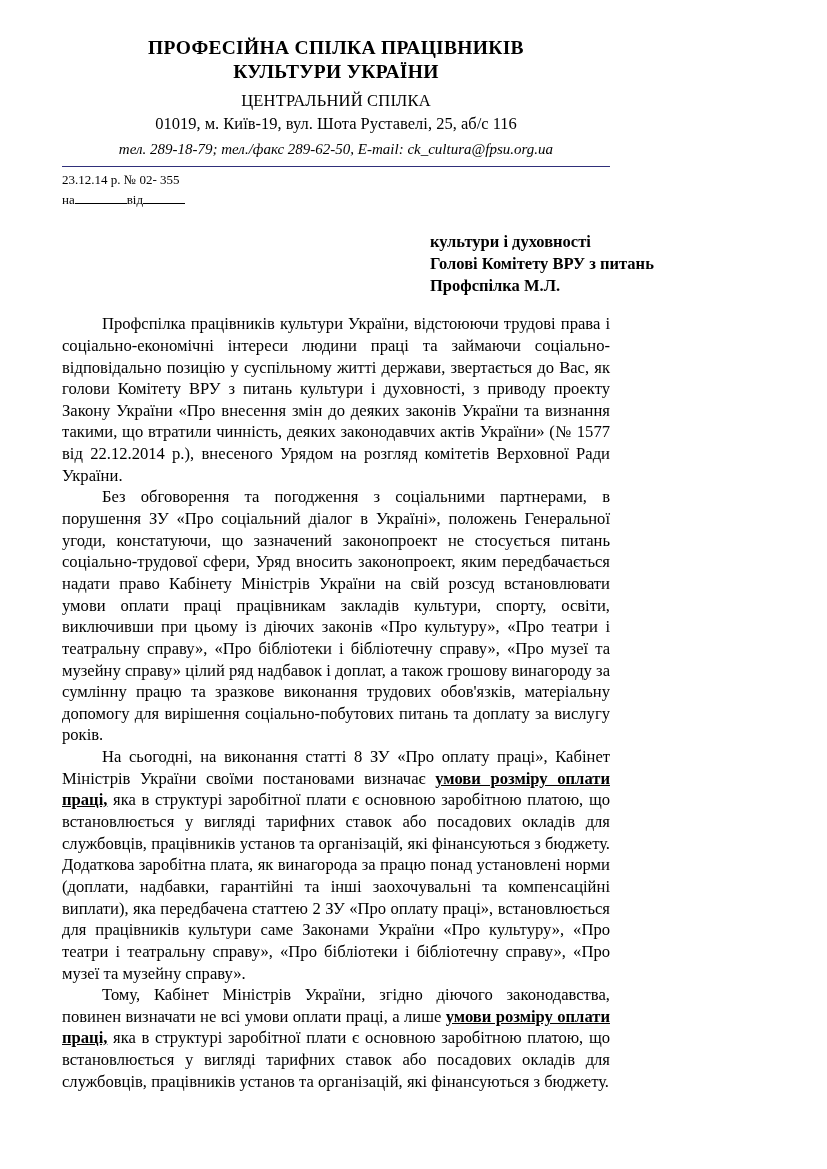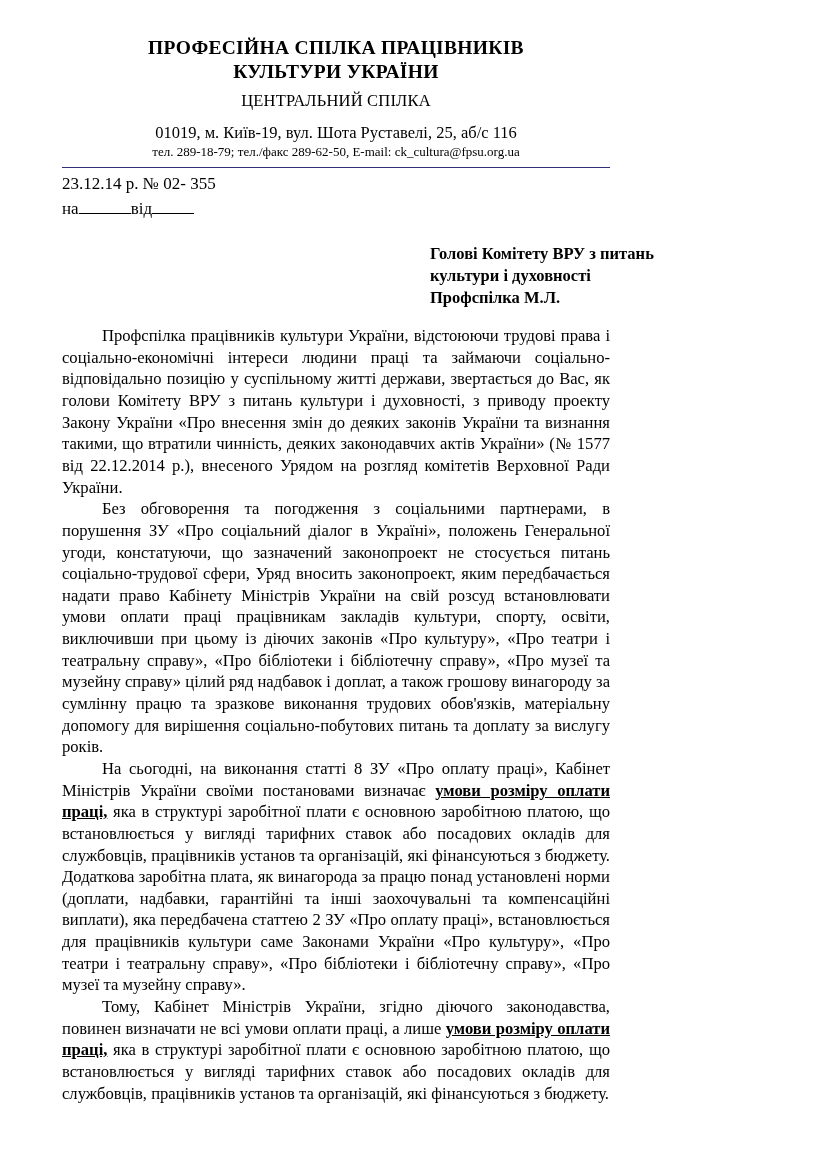--- a/index.html
+++ b/index.html
@@ -36,38 +36,40 @@
   }
   .org-subtitle {
     font-size: 16.5px;
     line-height: 1.25;
     margin-top: 7px;
     letter-spacing: 0.2px;
   }
   .org-address {
     font-size: 16.5px;
     line-height: 1.25;
-    margin-top: 12px;
+    margin-top: 3px;
   }
   .org-contacts {
-    font-size: 13px;
+    font-size: 15px;
     line-height: 1.25;
+    margin-top: 5px;
+    font-style: italic;
   }
 
   .rule {
     border: none;
     border-top: 1px solid #2f2f7a;
     margin: 7px 0 0 0;
     height: 0;
   }
 
   
   .refblock {
     margin-top: 4px;
-    font-size: 17px;
+    font-size: 13px;
     line-height: 1.42;
   }
   .refblock .refline1 {
     display: block;
   }
   .refblock .refline2 {
     display: block;
     margin-top: 1px;
   }
   .ul {
@@ -129,22 +131,22 @@
   <hr class="rule">
 
   <div class="refblock">
     <span class="refline1">23.12.14 р. № 02- 355</span>
     <span class="refline2">
       <span>на</span><span class="ul"></span><span>від</span><span class="ul short"></span>
     </span>
   </div>
 
   <div class="addressee">
+    <div>культури і духовності</div>
     <div>Голові Комітету ВРУ з питань</div>
-    <div>культури і духовності</div>
     <div>Профспілка М.Л.</div>
   </div>
 
 
   <div class="body-text">
     <p>Профспілка працівників культури України, відстоюючи трудові права і соціально-економічні інтереси людини праці та займаючи соціально-відповідально позицію у суспільному житті держави, звертається до Вас, як голови Комітету ВРУ з питань культури і духовності, з приводу проекту Закону України «Про внесення змін до деяких законів України та визнання такими, що втратили чинність, деяких законодавчих актів України» (№ 1577 від 22.12.2014 р.), внесеного Урядом на розгляд комітетів Верховної Ради України.</p>
     <p>Без обговорення та погодження з соціальними партнерами, в порушення ЗУ «Про соціальний діалог в Україні», положень Генеральної угоди, констатуючи, що зазначений законопроект не стосується питань соціально-трудової сфери, Уряд вносить законопроект, яким передбачається надати право Кабінету Міністрів України на свій розсуд встановлювати умови оплати праці працівникам закладів культури, спорту, освіти, виключивши при цьому із діючих законів «Про культуру», «Про театри і театральну справу», «Про бібліотеки і бібліотечну справу», «Про музеї та музейну справу» цілий ряд надбавок і доплат, а також грошову винагороду за сумлінну працю та зразкове виконання трудових обов'язків, матеріальну допомогу для вирішення соціально-побутових питань та доплату за вислугу років.</p>
     <p><span>На сьогодні, на виконання статті 8 ЗУ «Про оплату праці», Кабінет Міністрів України своїми постановами визначає </span><span class="u">умови розміру оплати праці,</span><span> яка в структурі заробітної плати є основною заробітною платою, що встановлюється у вигляді тарифних ставок або посадових окладів для службовців, працівників установ та організацій, які фінансуються з бюджету. Додаткова заробітна плата, як винагорода за працю понад установлені норми (доплати, надбавки, гарантійні та інші заохочувальні та компенсаційні виплати), яка передбачена статтею 2 ЗУ «Про оплату праці», встановлюється для працівників культури саме Законами України «Про культуру», «Про театри і театральну справу», «Про бібліотеки і бібліотечну справу», «Про музеї та музейну справу».</span></p>
     <p><span>Тому, Кабінет Міністрів України, згідно діючого законодавства, повинен визначати не всі умови оплати праці, а лише </span><span class="u">умови розміру оплати праці,</span><span> яка в структурі заробітної плати є основною заробітною платою, що встановлюється у вигляді тарифних ставок або посадових окладів для службовців, працівників установ та організацій, які фінансуються з бюджету.</span></p>
   </div>

